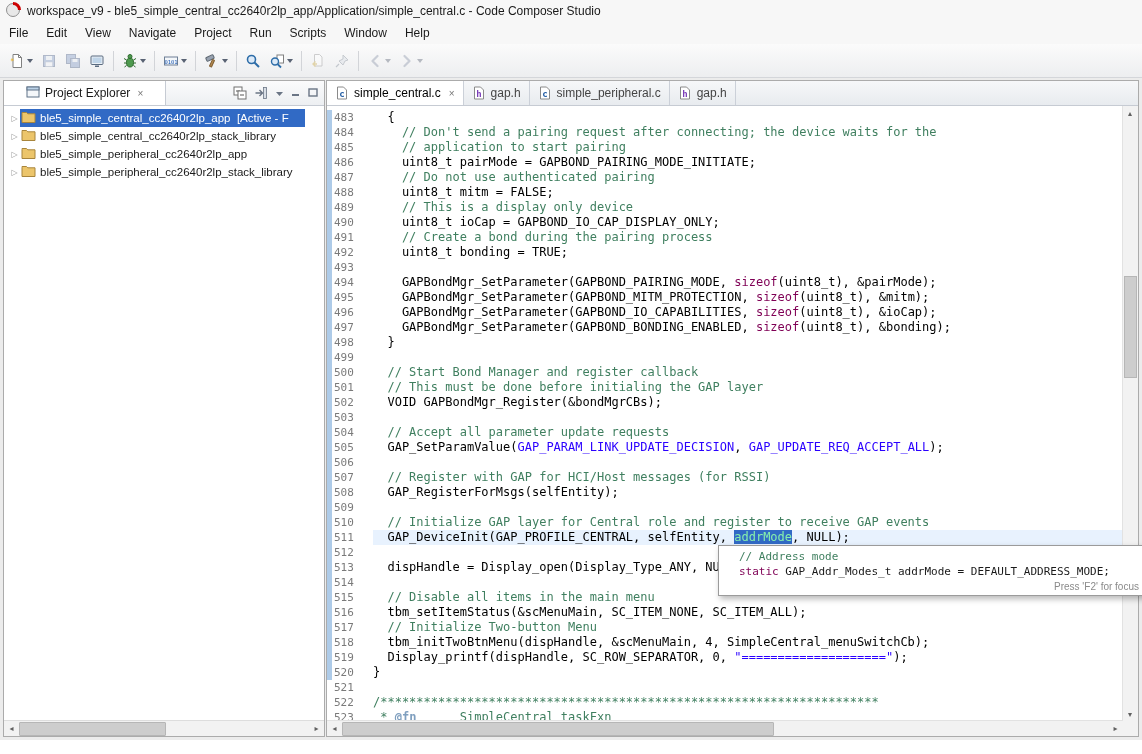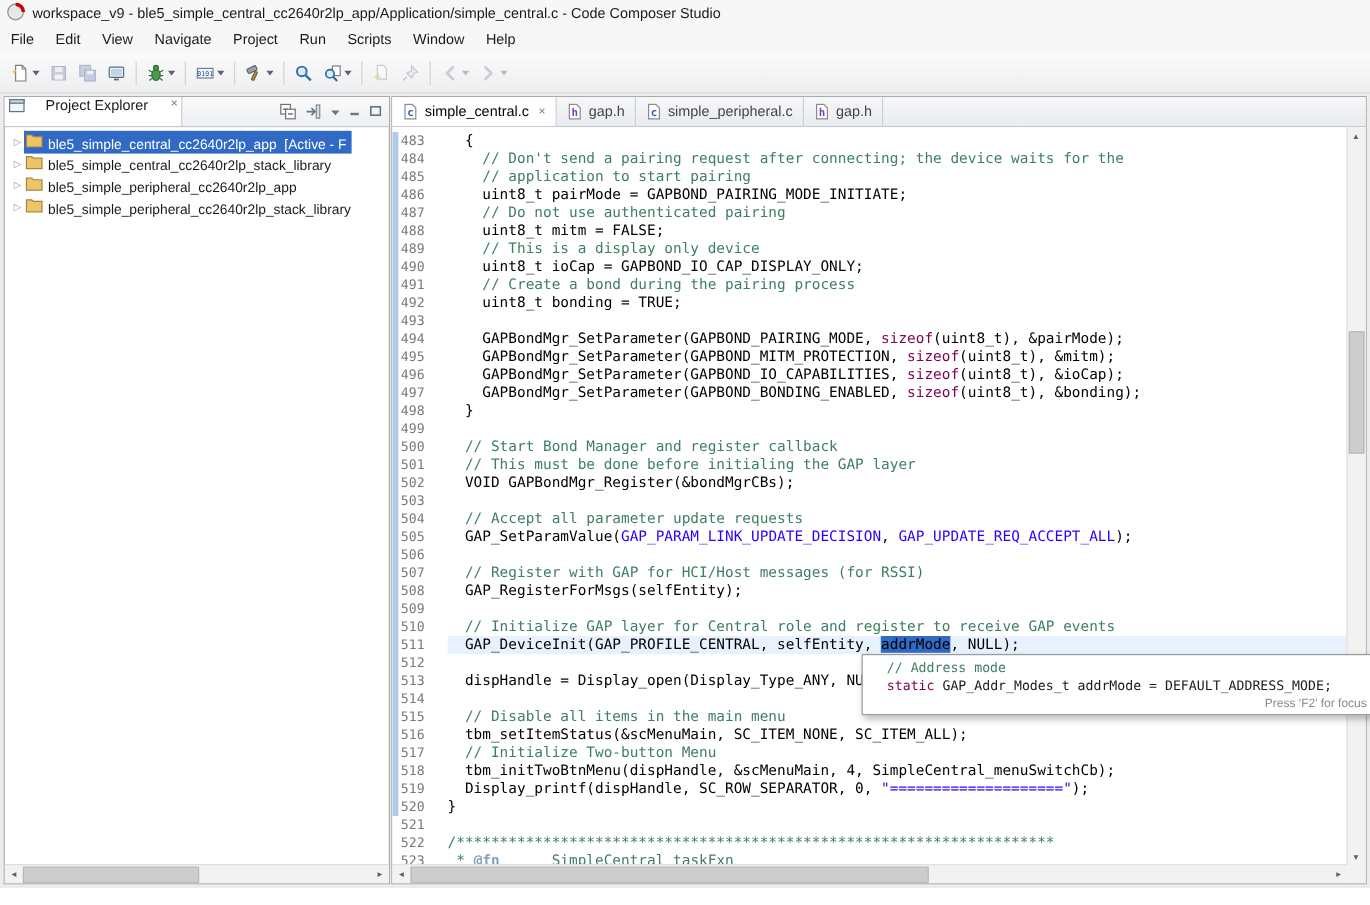--- a/index.html
+++ b/index.html
@@ -14,28 +14,28 @@
   .toolbar{position:absolute;left:0;top:44px;right:0;height:33px;background:linear-gradient(#FBFBFB,#EDEEF0);border-bottom:1px solid #D4D6DA;display:flex;align-items:center;padding-left:5px}
   .tbtn{display:flex;align-items:center;height:24px;padding:0 3px;border-radius:2px;margin:0 1px}
   .tbtn svg{display:block}
   .tsep{width:1px;height:20px;background:#D2D4D8;margin:0 4px}
   .caret{width:0;height:0;border-left:3px solid transparent;border-right:3px solid transparent;border-top:4px solid #596273;margin-left:2px}
   .disabled{opacity:.4}
 
   
   .explorer{position:absolute;left:3px;top:80px;width:320px;bottom:3px;background:#fff;border:1px solid #ABABAB}
   .view-header{position:absolute;left:0;top:0;right:0;height:24px;background:linear-gradient(#FBFBFC,#EDEFF2);border-bottom:1px solid #C6CBD3;display:flex;align-items:stretch}
-  .view-tab{display:flex;align-items:flex-start;gap:17px;padding:0 3px;background:#fff;border-right:1px solid #C6CBD3;font-size:12px}
+  .view-tab{display:flex;align-items:center;gap:5px;padding:0 22px;background:#fff;border-right:1px solid #C6CBD3;font-size:12px}
   .vclose{font-size:10px;color:#777;margin-left:2px}
   .view-tools{margin-left:auto;display:flex;align-items:center;gap:7px;padding-right:6px}
   .vtool svg{display:block}
   .tree{position:absolute;left:0;top:24px;right:0;bottom:15px;overflow:hidden;padding-top:4px}
   .trow{height:18px;display:flex;align-items:center;padding-left:5px;font-size:11.5px;white-space:nowrap}
   .texp{width:11px;font-size:8px;color:#9A9A9A;text-align:center;flex:0 0 auto}
-  .titem{display:flex;align-items:flex-end;gap:4px;padding:1px 4px 1px 1px}
+  .titem{display:flex;align-items:center;gap:4px;padding:1px 16px 1px 1px}
   .titem.sel{background:var(--selection);color:#fff}
   .tlabel{white-space:pre}
 
   
   .hscroll{position:absolute;left:0;right:0;bottom:0;height:15px;background:#F2F2F2;border-top:1px solid #DDDDDD}
   .sb-arrow{position:absolute;top:0;width:15px;height:14px;display:flex;align-items:center;justify-content:center;font-size:8px;color:#606060}
   .sb-left{left:0}.sb-right{right:0}
   .hthumb{position:absolute;left:15px;top:1px;height:12px;background:#CDCDCD;border:1px solid #B6B6B6;border-radius:1px}
 
   
@@ -52,21 +52,21 @@
   .cdiff{flex:0 0 5px;margin-right:2px}
   .crow.diff .cdiff{background:var(--diff_strip)}
   .cnum{flex:0 0 32px;text-align:left;padding-right:7px;color:#7A7A7A;font-size:11px}
   .ccode{flex:1 1 auto;color:#000}
   .crow.cur .ccode{background:var(--current_line)}
   .tk-c{color:var(--comment)}
   .tk-k{color:var(--keyword);font-weight:normal}
   .tk-s{color:var(--string)}
   .tk-m{color:var(--string);}
   .tk-t{color:var(--doc_tag);font-weight:bold}
-  .tk-sel{background:var(--selection);color:#000000}
+  .tk-sel{background:var(--selection);color:#86efac}
 
   .vscroll{position:absolute;top:25px;right:0;bottom:15px;width:15px;background:#F2F2F2;border-left:1px solid #E2E2E2}
   .vscroll .sb-arrow{left:0;width:14px}
   .vscroll .sb-top{top:0}
   .vscroll .sb-bottom{top:auto;bottom:0}
   .vthumb{position:absolute;left:1px;right:1px;top:170px;height:100px;background:#CDCDCD;border:1px solid #B6B6B6}
   .ehscroll{position:absolute;left:0;right:15px;bottom:0;height:15px;background:#F2F2F2;border-top:1px solid #E2E2E2}
   .corner{position:absolute;right:0;bottom:0;width:15px;height:15px;background:#F2F2F2}
 
   

